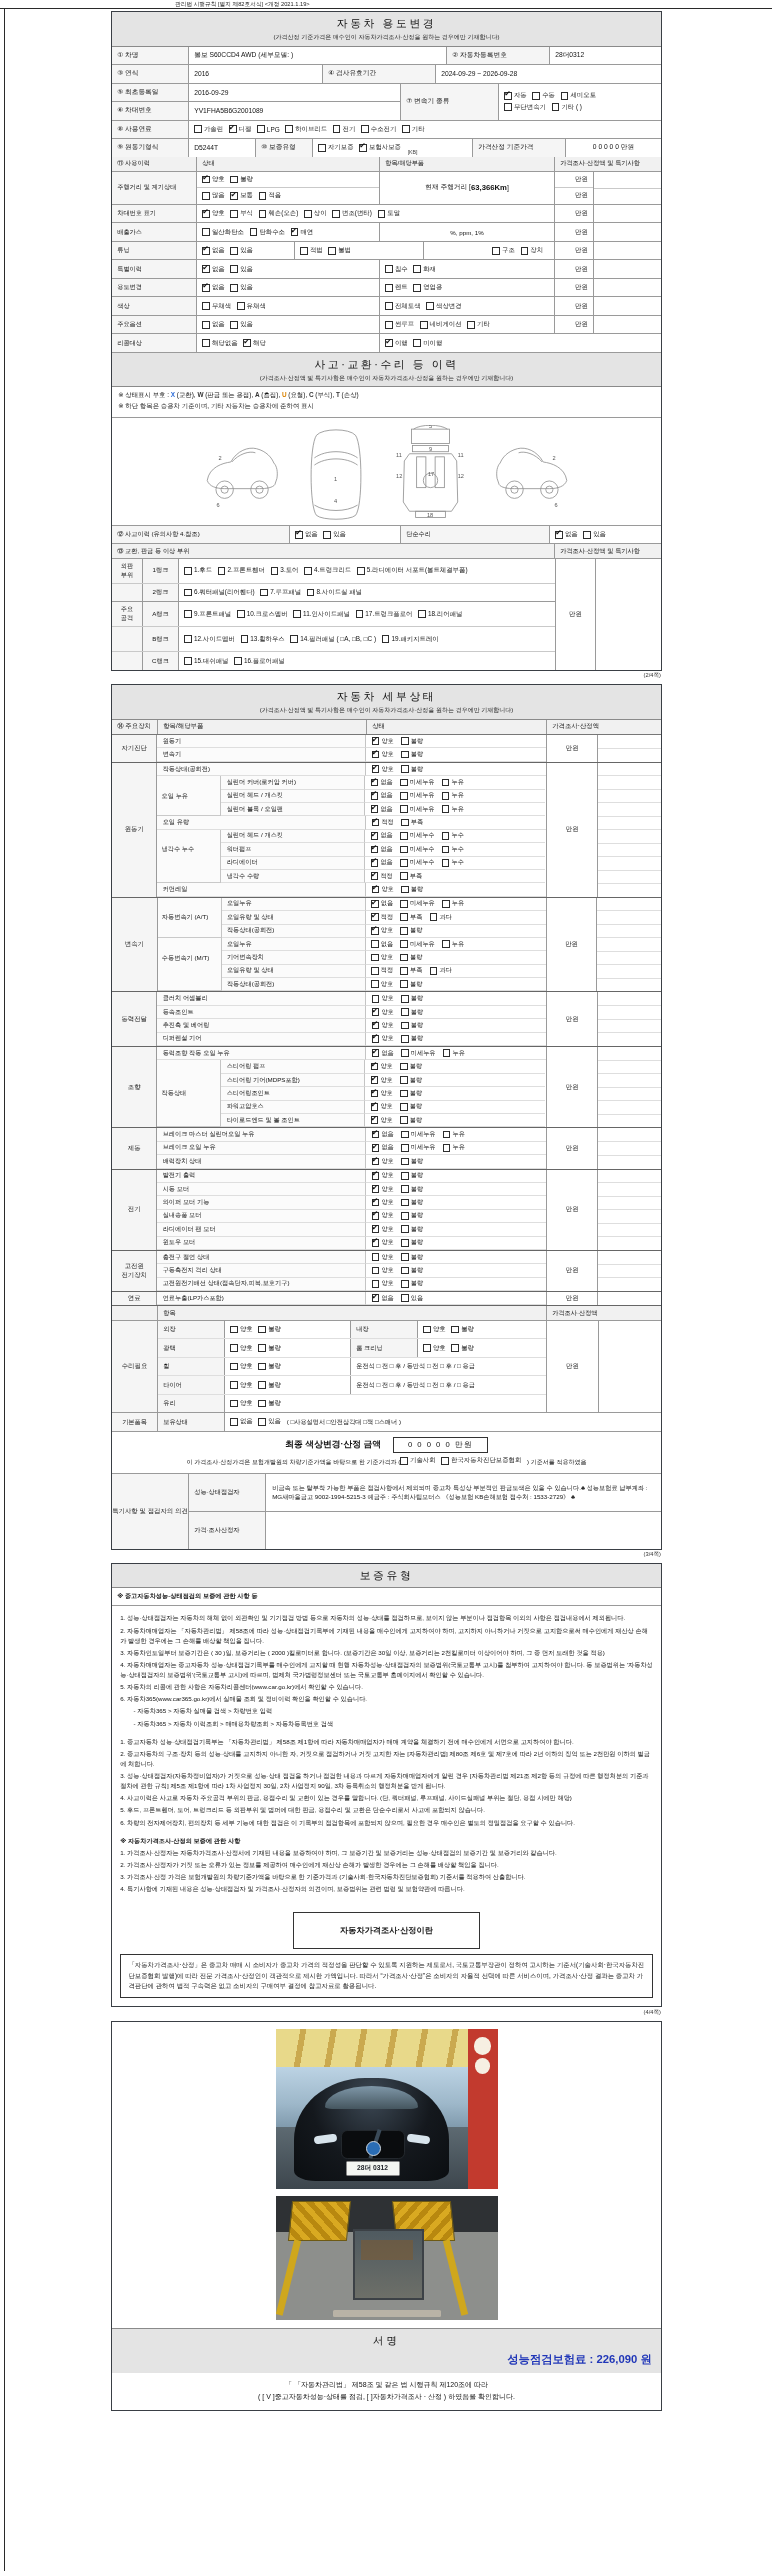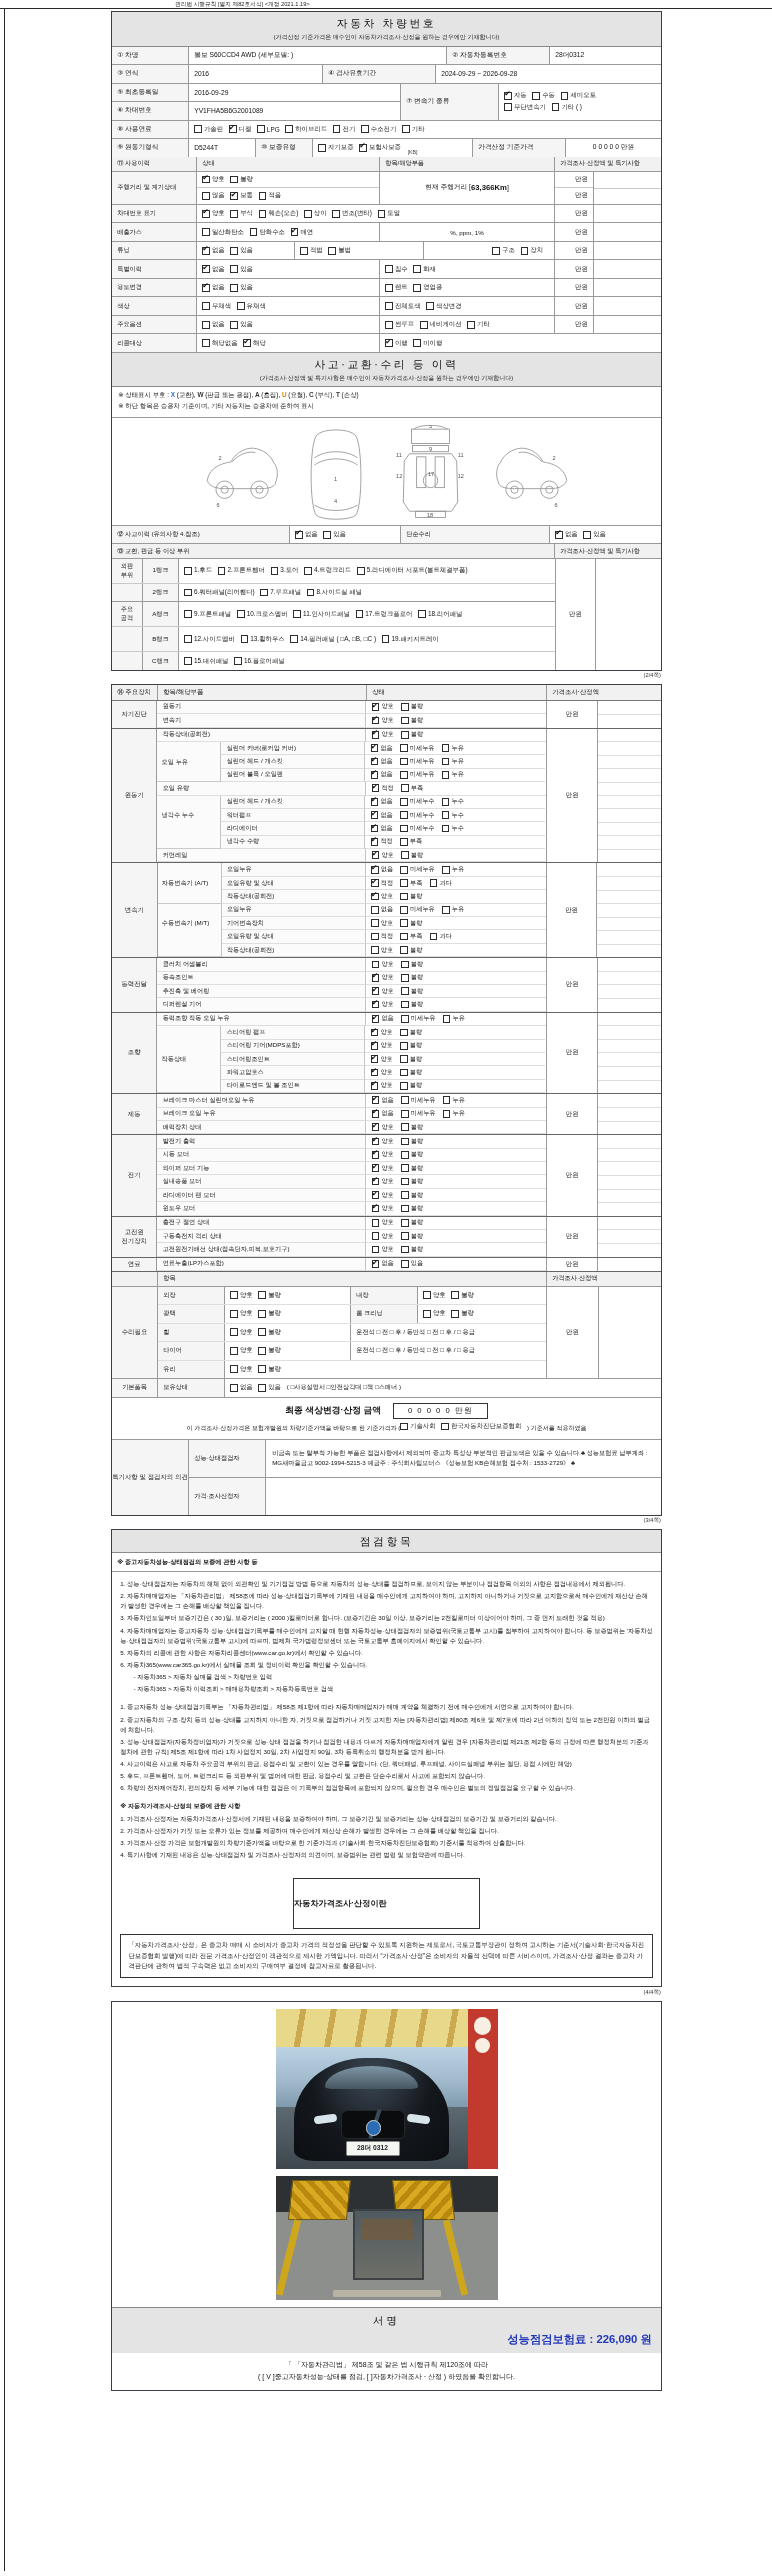--- a/index.html
+++ b/index.html
@@ -53,21 +53,21 @@
   .dprice{width:52px;box-sizing:border-box;border-left:0.5px solid #9a9a9a;border-right:0.5px solid #9a9a9a;display:flex;align-items:center;justify-content:center;font-size:6.4px;}
   .dextra{width:64px;box-sizing:border-box;display:flex;flex-direction:column;}
   .xcell{flex:1;border-bottom:0.5px solid #dedede;}
   .xcell:last-child{border-bottom:none;}
   
   .note-area{padding:5.2px 8.2px 8.2px;}
   .note-line{font-size:6.2px;line-height:1.62;color:#111;margin-top:2.1px;}
   .note-line.ind{padding-left:13.4px;}
   .note-line.gap{margin-top:8.2px;}
   .note-line.hed{font-weight:bold;margin-top:8.2px;}
-  .pb-title{width:185px;margin:9.3px auto 0;border:0.8px solid #333;text-align:left;font-size:8.2px;font-weight:bold;padding:19px 0;}
+  .pb-title{width:185px;margin:9.3px auto 0;border:0.8px solid #333;text-align:center;font-size:8.2px;font-weight:bold;padding:12px 0;}
   .pb-text{margin:5.2px 8.2px 8.2px;border:0.8px solid #333;padding:5.2px 7.2px;font-size:6.4px;line-height:1.66;}
   
   .photo{width:222px;margin:7.2px auto;position:relative;overflow:hidden;background:#9db7c9;}
   .sign-band{background:#e4e4e4;border-top:0.5px solid #8a8a8a;padding:5.2px 9.3px 6.2px;}
   .sign-title{text-align:center;font-size:10.3px;letter-spacing:3.1px;}
   .sign-fee{text-align:right;color:#2137b8;font-size:11.3px;font-weight:bold;margin-top:4.1px;}
   .confirm{background:#fff;text-align:center;font-size:7px;line-height:1.7;padding:6.2px 0 7.2px;}
   .num-big{font-size:7.7px;font-weight:bold;}
   .kb-tag{font-size:5.2px;color:#444;margin-left:1px;align-self:flex-end;padding-bottom:1.5px;}
 </style>
@@ -76,21 +76,21 @@
 
 <div class="top-print">관리법 시행규칙 [별지 제82호서식] &lt;개정 2021.1.19&gt;</div>
 <div class="top-rule"></div>
 <div class="left-rule"></div>
 
 <div class="doc">
 
   <div class="pagebox">
 
     <div class="band">
-      <div class="band-title">자동차 차량번호</div>
+      <div class="band-title">자동차 용도변경</div>
       <div class="band-sub">(가격산정 기준가격은 매수인이 자동차가격조사·산정을 원하는 경우에만 기재합니다)</div>
     </div>
 
     <div class="row">
       <div class="cell lab" style="width:77px">① 차명</div>
       <div class="cell" style="flex:1">볼보 S60CCD4 AWD (세부모델: )</div>
       <div class="cell lab" style="width:103px">② 자동차등록번호</div>
       <div class="cell" style="width:111px">28더0312</div>
     </div>
     <div class="row">
@@ -412,20 +412,24 @@
             </div>
         </div>
       </div>
       <div style="width:39px;border-left:0.5px solid #9a9a9a;border-right:0.5px solid #9a9a9a;display:flex;align-items:center;justify-content:center;font-size:6.4px">만원</div>
       <div style="flex:1"></div>
     </div>
   </div>
   <div class="pgmark">(2/4쪽)</div>
 
   <div class="pagebox">
+    <div class="band">
+      <div class="band-title">자동차 세부상태</div>
+      <div class="band-sub">(가격조사·산정액 및 특기사항은 매수인이 자동차가격조사·산정을 원하는 경우에만 기재합니다)</div>
+    </div>
     <div class="dth">
       <div class="cell" style="width:46px">⑭ 주요장치</div>
       <div class="cell" style="width:209px">항목/해당부품</div>
       <div class="cell" style="width:180px">상태</div>
       <div class="cell nob" style="flex:1">가격조사·산정액</div>
     </div>
     <div id="detail-body">
         <div class="dgroup">
           <div class="dname">자기진단</div>
           <div class="drows">
@@ -956,21 +960,21 @@
           <div class="cell lab small" style="width:77px;min-height:37px">가격·조사산정자</div>
           <div class="cell small nob" style="flex:1"></div>
         </div>
       </div>
     </div>
   </div>
   <div class="pgmark">(3/4쪽)</div>
 
   <div class="pagebox">
     <div class="band">
-      <div class="band-title">점검항목</div>
+      <div class="band-title">보증유형</div>
     </div>
     <div class="row" style="min-height:17.5px">
       <div class="cell small nob" style="flex:1;font-weight:bold">※ 중고자동차성능·상태점검의 보증에 관한 사항 등</div>
     </div>
     <div class="note-area" id="notice-lines">
         <div class="note-line">1. 성능·상태점검자는 자동차의 해체 없이 외관확인 및 기기점검 방법 등으로 자동차의 성능·상태를 점검하므로, 보이지 않는 부분이나 점검항목 이외의 사항은 점검내용에서 제외됩니다.</div>
         <div class="note-line">2. 자동차매매업자는 「자동차관리법」 제58조에 따라 성능·상태점검기록부에 기재된 내용을 매수인에게 고지하여야 하며, 고지하지 아니하거나 거짓으로 고지함으로써 매수인에게 재산상 손해가 발생한 경우에는 그 손해를 배상할 책임을 집니다.</div>
         <div class="note-line">3. 자동차인도일부터 보증기간은 ( 30 )일, 보증거리는 ( 2000 )킬로미터로 합니다. (보증기간은 30일 이상, 보증거리는 2천킬로미터 이상이어야 하며, 그 중 먼저 도래한 것을 적용)</div>
         <div class="note-line">4. 자동차매매업자는 중고자동차 성능·상태점검기록부를 매수인에게 고지할 때 현행 자동차성능·상태점검자의 보증범위(국토교통부 고시)를 첨부하여 고지하여야 합니다. 동 보증범위는 '자동차성능·상태점검자의 보증범위'(국토교통부 고시)에 따르며, 법제처 국가법령정보센터 또는 국토교통부 홈페이지에서 확인할 수 있습니다.</div>
         <div class="note-line">5. 자동차의 리콜에 관한 사항은 자동차리콜센터(www.car.go.kr)에서 확인할 수 있습니다.</div>

